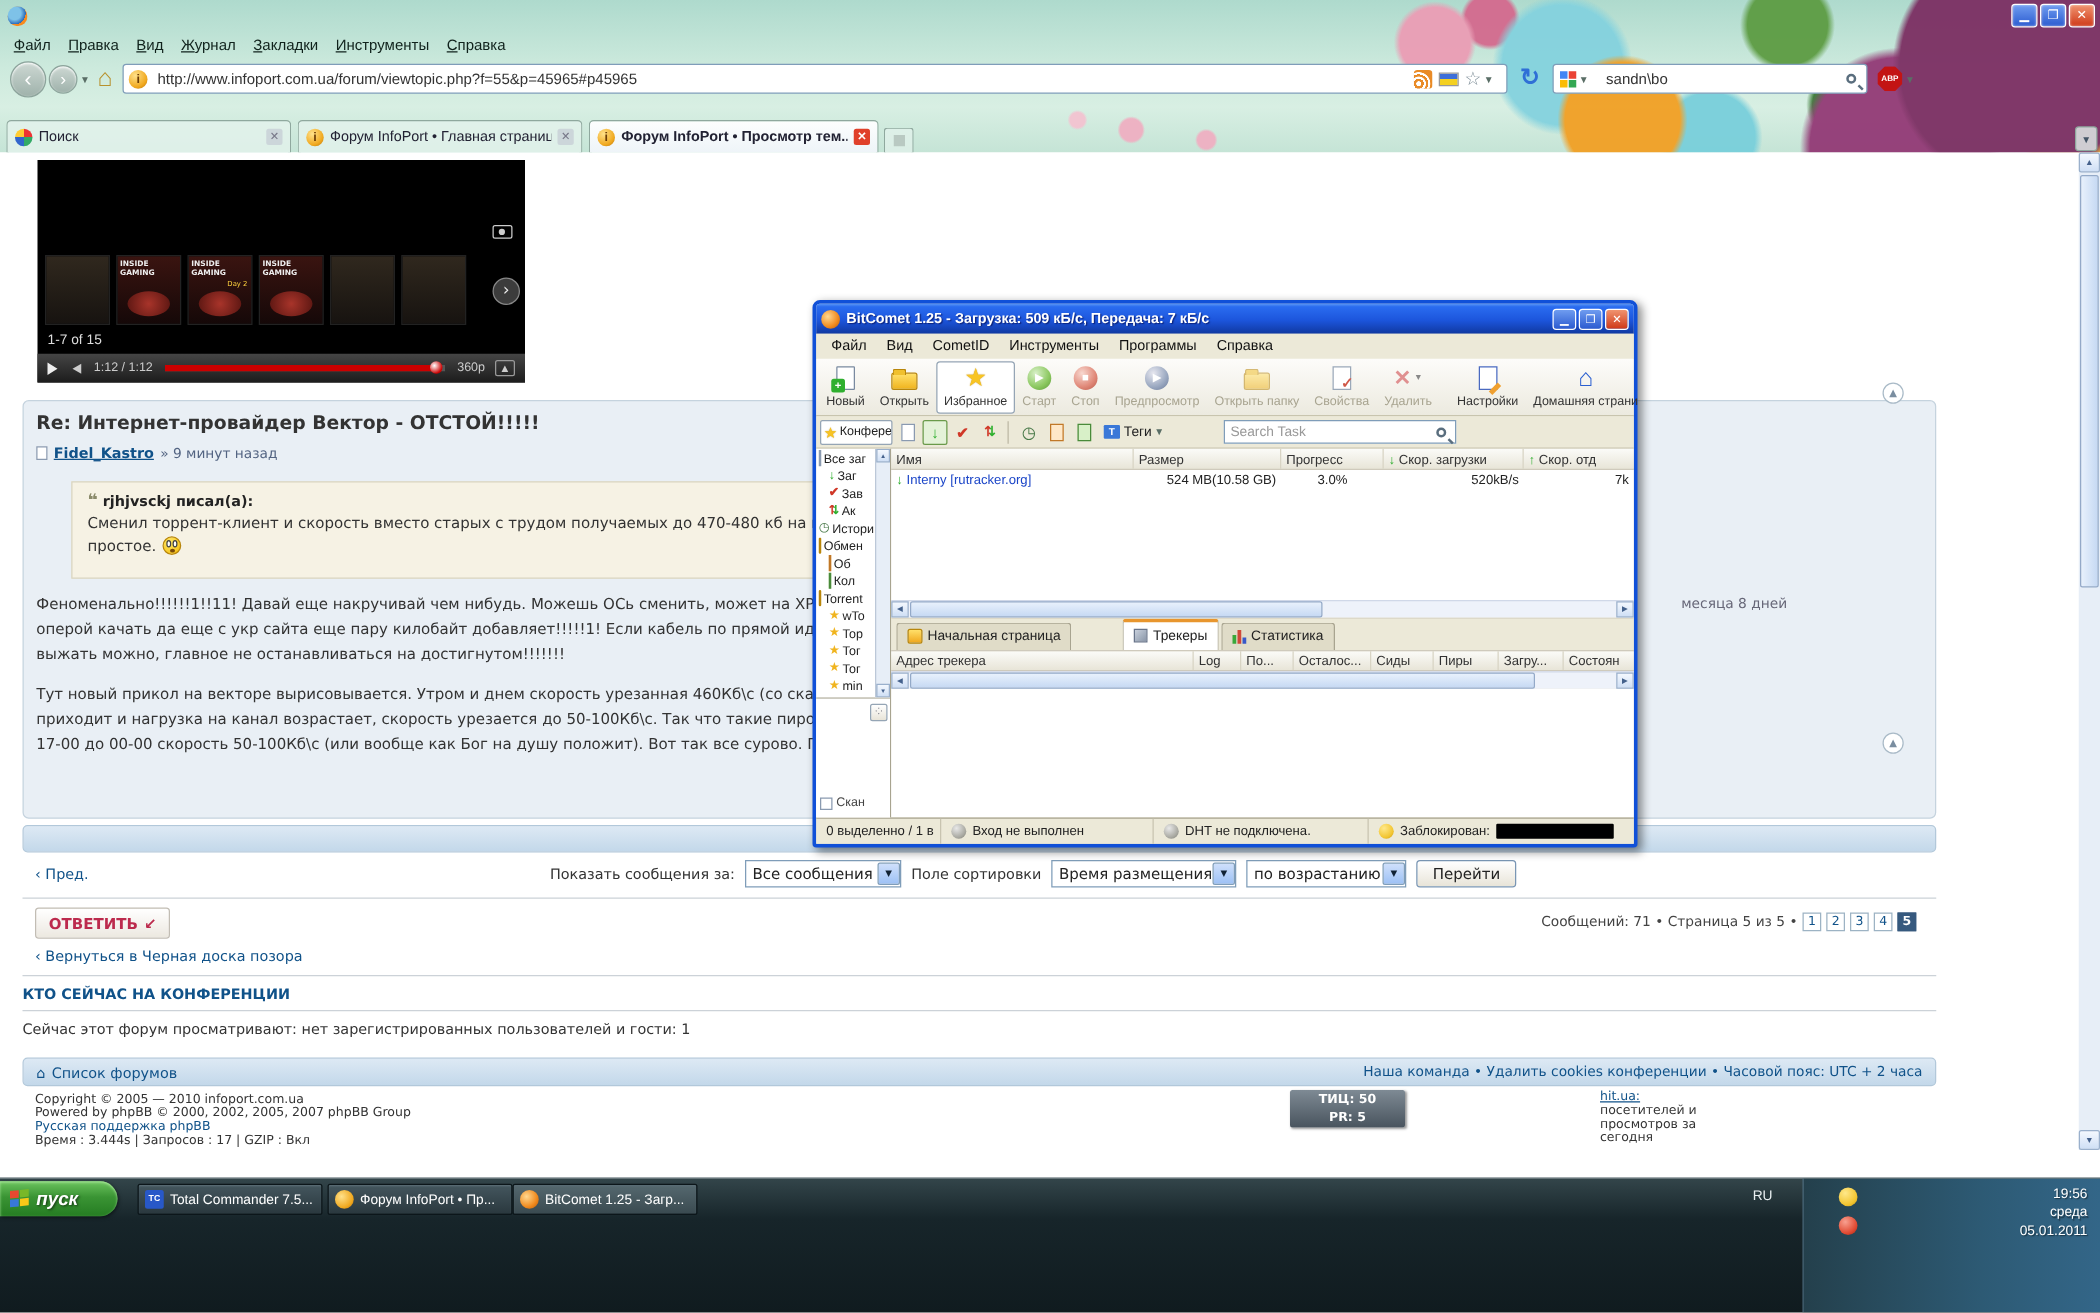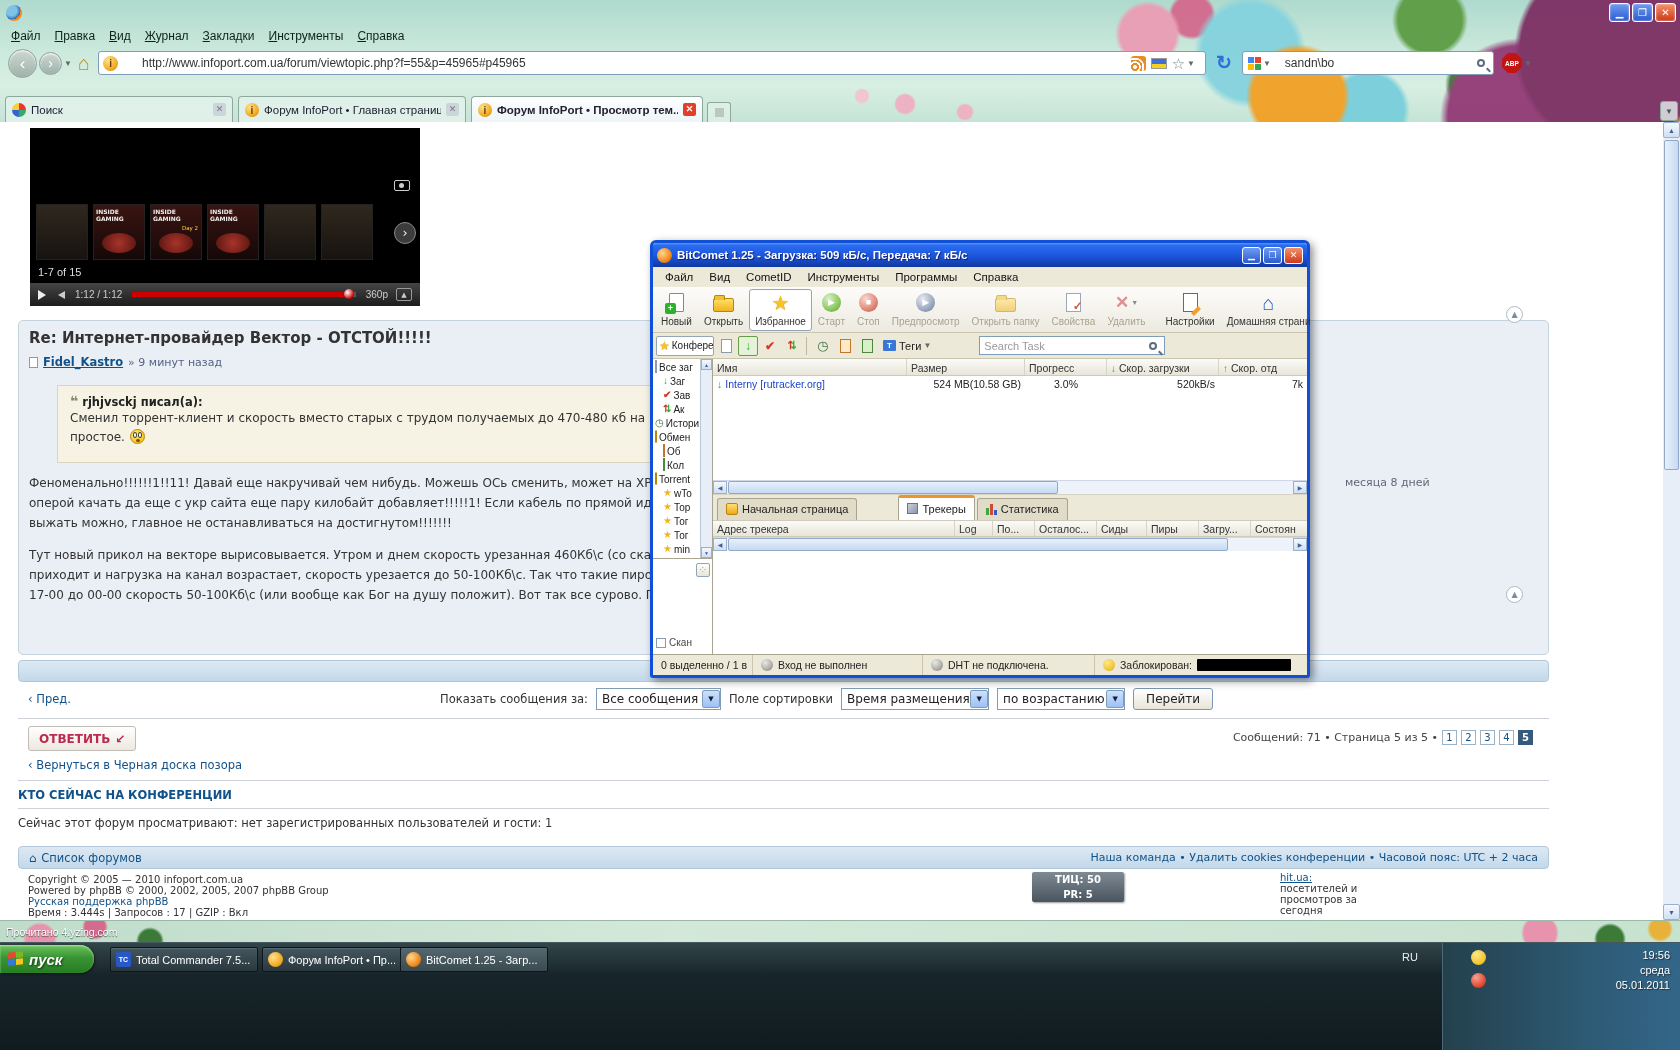--- a/index.html
+++ b/index.html
@@ -44,21 +44,21 @@
                background:linear-gradient(#cdd8d3,#9fb2ab); box-shadow:inset 0 1px 2px #fff; }
   .back { width:29px; height:29px; font-size:17px; line-height:27px; }
   .fwd  { width:23px; height:23px; font-size:14px; line-height:21px; margin-left:2px; }
   .navcaret { font-size:8px; color:#5a6e66; margin:0 6px 0 2px; }
   .home-ico { font-size:20px; color:#b8912e; margin-right:8px; line-height:20px; }
   .urlbar { flex:1; max-width:1108px; height:24px; background:#fff; border:1px solid #7f9db9; border-radius:3px;
             display:flex; align-items:center; padding:0 4px; }
   .favicon-gold { width:15px; height:15px; border-radius:50%;
                   background:radial-gradient(circle at 35% 30%,#ffe18a,#f0a81e 65%,#b06c0a); 
                   color:#6b3c05; font-size:10px; font-weight:bold; text-align:center; line-height:15px; }
-  .url-text { font-size:12px; color:#333; margin-left:24px; flex:1; white-space:nowrap; overflow:hidden; }
+  .url-text { font-size:12px; color:#333; margin-left:8px; flex:1; white-space:nowrap; overflow:hidden; }
   .rss-ico { width:15px; height:15px; border-radius:3px; background:#e98b27; margin-left:4px;
              background-image:radial-gradient(circle at 4px 11px,#fff 1.8px,rgba(0,0,0,0) 2.2px),
                radial-gradient(circle at 4px 11px,rgba(0,0,0,0) 4px,#fff 4px 5.5px,rgba(0,0,0,0) 6px),
                radial-gradient(circle at 4px 11px,rgba(0,0,0,0) 7.5px,#fff 7.5px 9px,rgba(0,0,0,0) 9.5px); }
   .ua-flag { width:16px; height:11px; margin-left:5px; border:1px solid #999;
              background:linear-gradient(#3e6fd9 0 50%, #f4d020 50% 100%); }
   .star-ico { font-size:15px; color:#7a8a94; margin-left:5px; line-height:15px; }
   .reload-ico { font-size:19px; font-weight:bold; color:#2f6fd6; margin:0 10px; line-height:20px; }
   .searchbox { width:252px; height:24px; background:#fff; border:1px solid #7f9db9; border-radius:3px;
                display:flex; align-items:center; padding:0 5px; }
@@ -571,24 +571,20 @@
       <div>сегодня</div>
     </div>
   </div>
 
   <div class="vscroll">
     <span class="scr-btn" style="top:0;">▲</span>
     <span class="scr-thumb"></span>
     <span class="scr-btn" style="bottom:0;">▼</span>
   </div>
 
-  <div class="statusbar">
-    <div class="art"></div>
-    <span class="status-text">Прочитано 4.yzing.com</span>
-  </div>
 
   <div class="bc">
     <div class="bc-title">
       <span class="bc-ico"></span>
       <span class="bc-title-text">BitComet 1.25 - Загрузка: 509 кБ/с, Передача: 7 кБ/с</span>
       <span class="bc-btn">▁</span>
       <span class="bc-btn">❐</span>
       <span class="bc-btn close">✕</span>
     </div>
 
@@ -882,21 +878,21 @@
       <span class="start-label">пуск</span>
     </span>
     <span class="taskbtn" style="left:110px;">
       <span class="tb-ico tb-tc">TC</span>
       <span class="lbl">Total Commander 7.5...</span>
     </span>
     <span class="taskbtn" style="left:262px;">
       <span class="tb-ico tb-ff"></span>
       <span class="lbl">Форум InfoPort • Пр...</span>
     </span>
-    <span class="taskbtn active" style="left:400px;text-align:right;">
+    <span class="taskbtn active" style="left:410px;text-align:right;">
       <span class="tb-ico tb-bc"></span>
       <span class="lbl">BitComet 1.25 - Загр...</span>
     </span>
     <span class="lang-ind">RU</span>
     <span class="tray">
       <span class="tray-ico tray-shield"></span>
       <span class="tray-ico tray-red"></span>
       <span class="tray-clock">
         <div>19:56</div>
         <div>среда</div>

